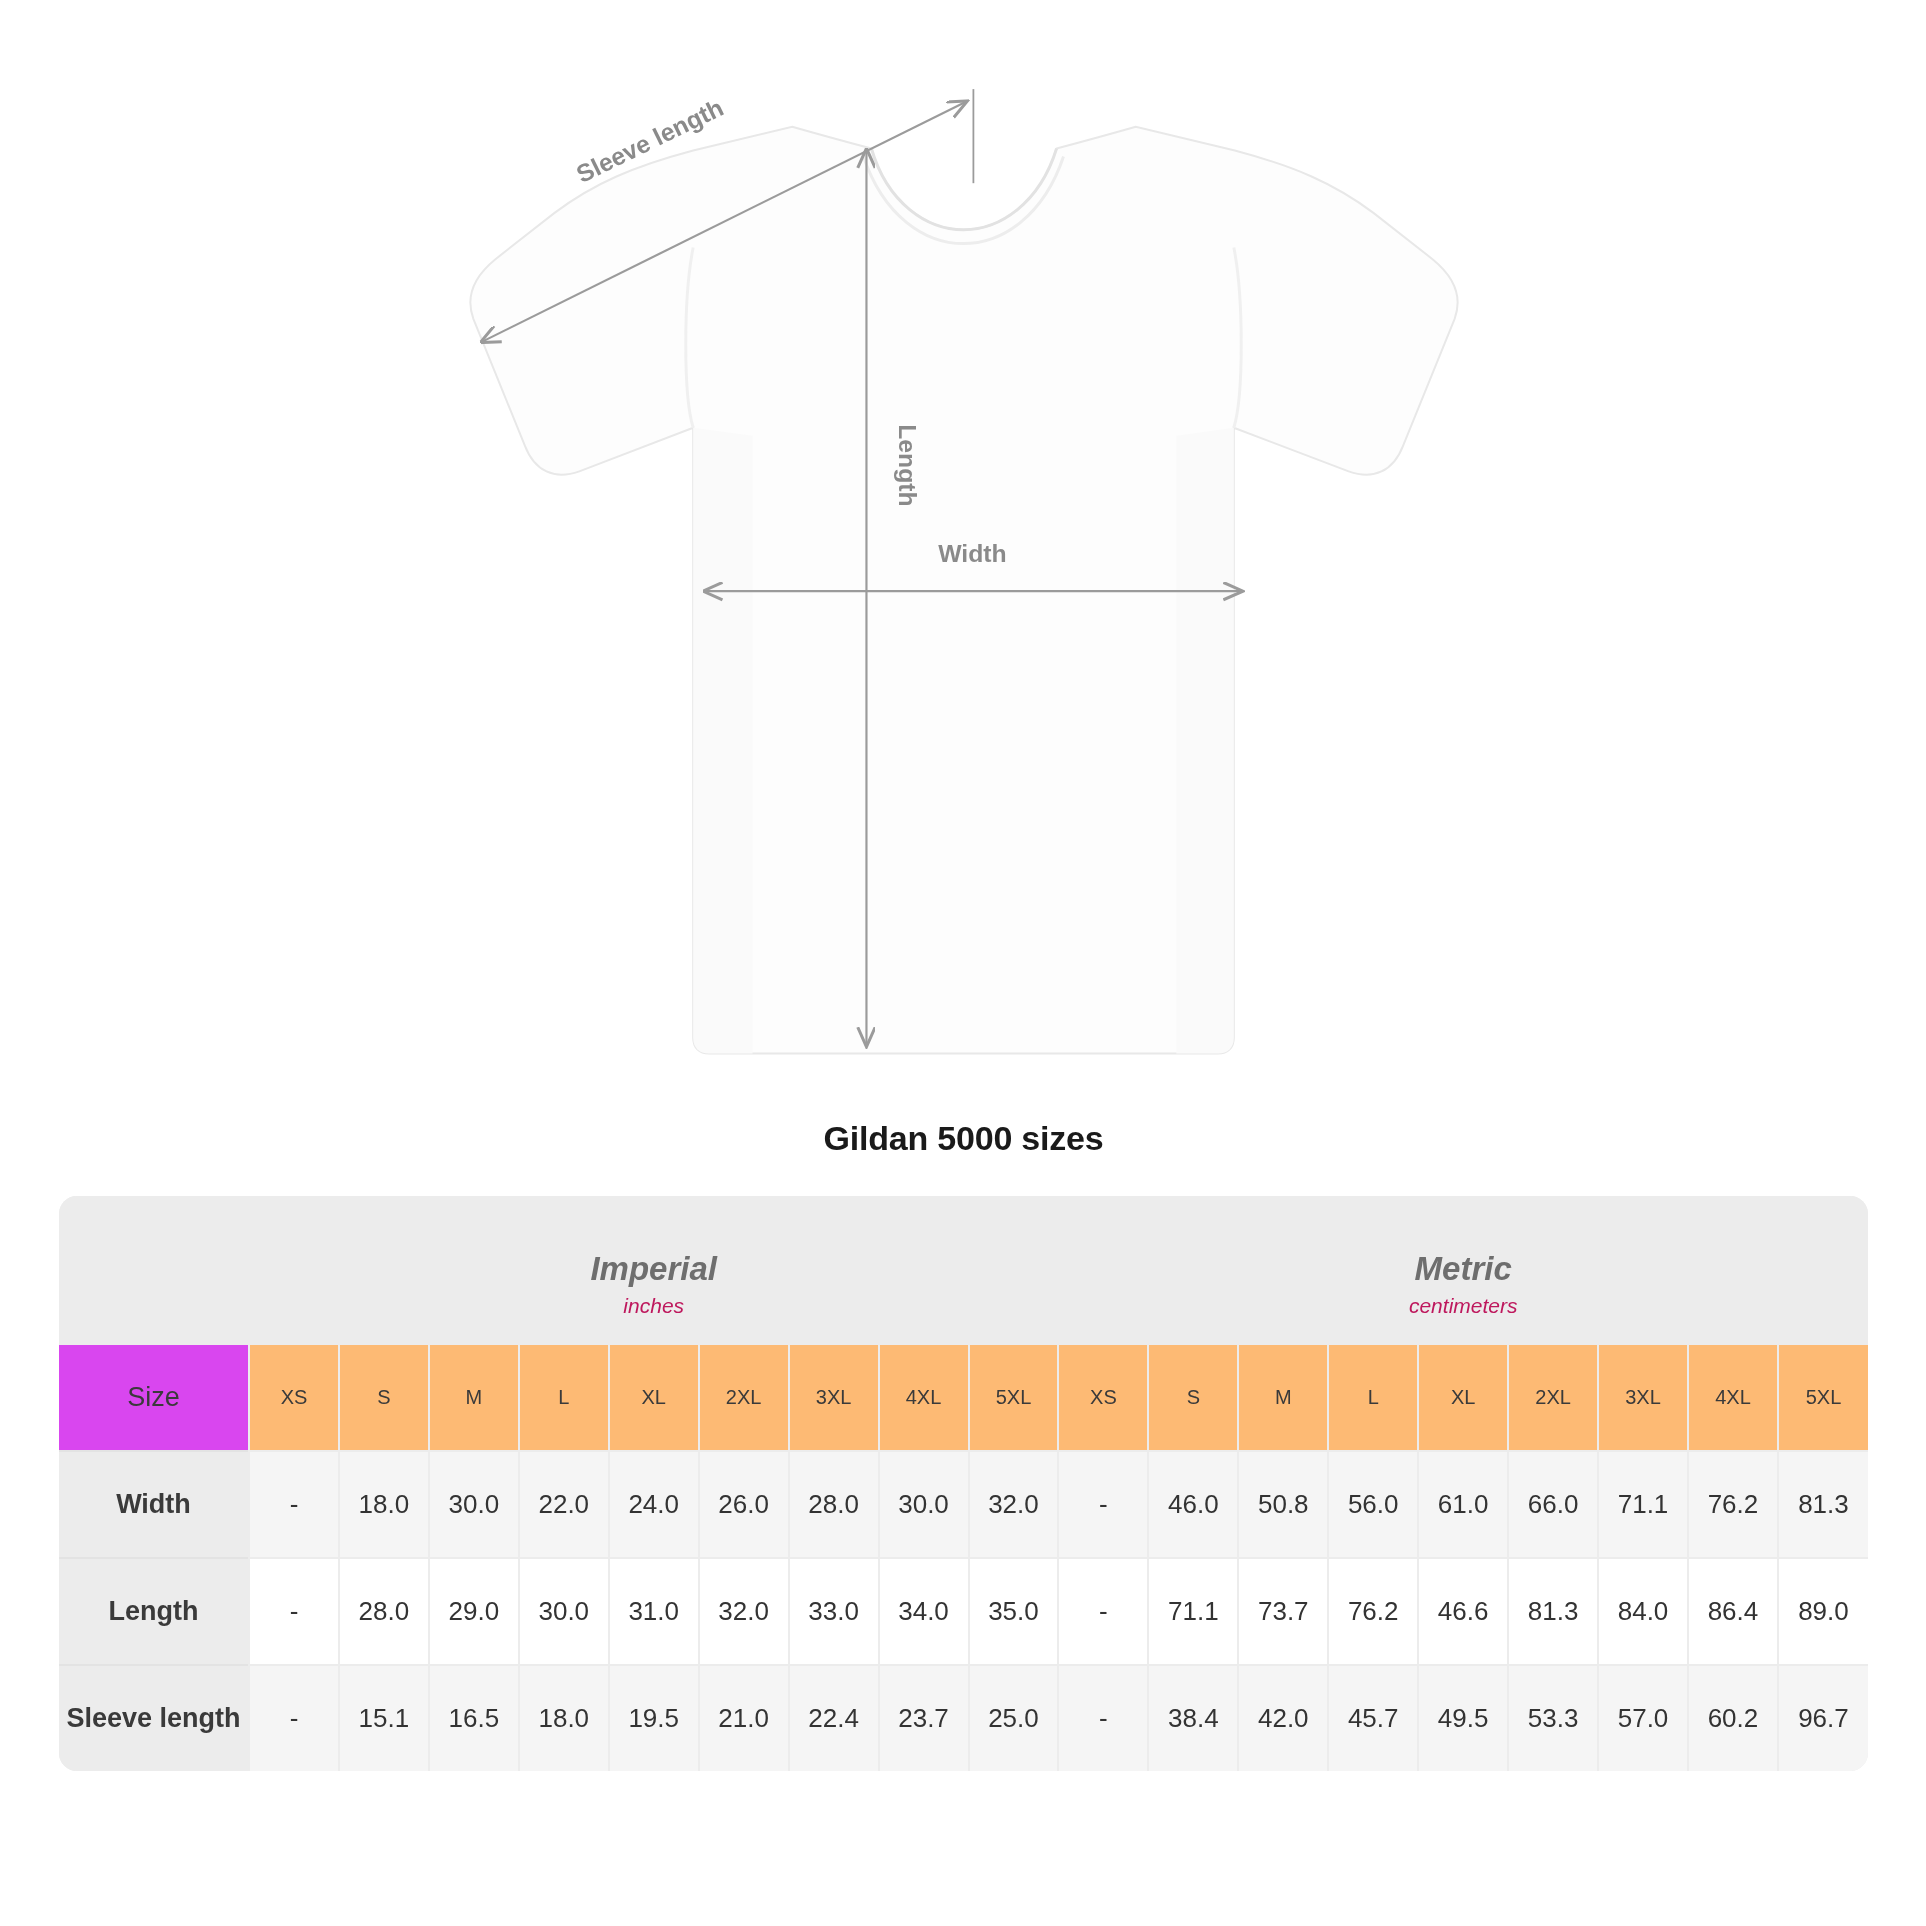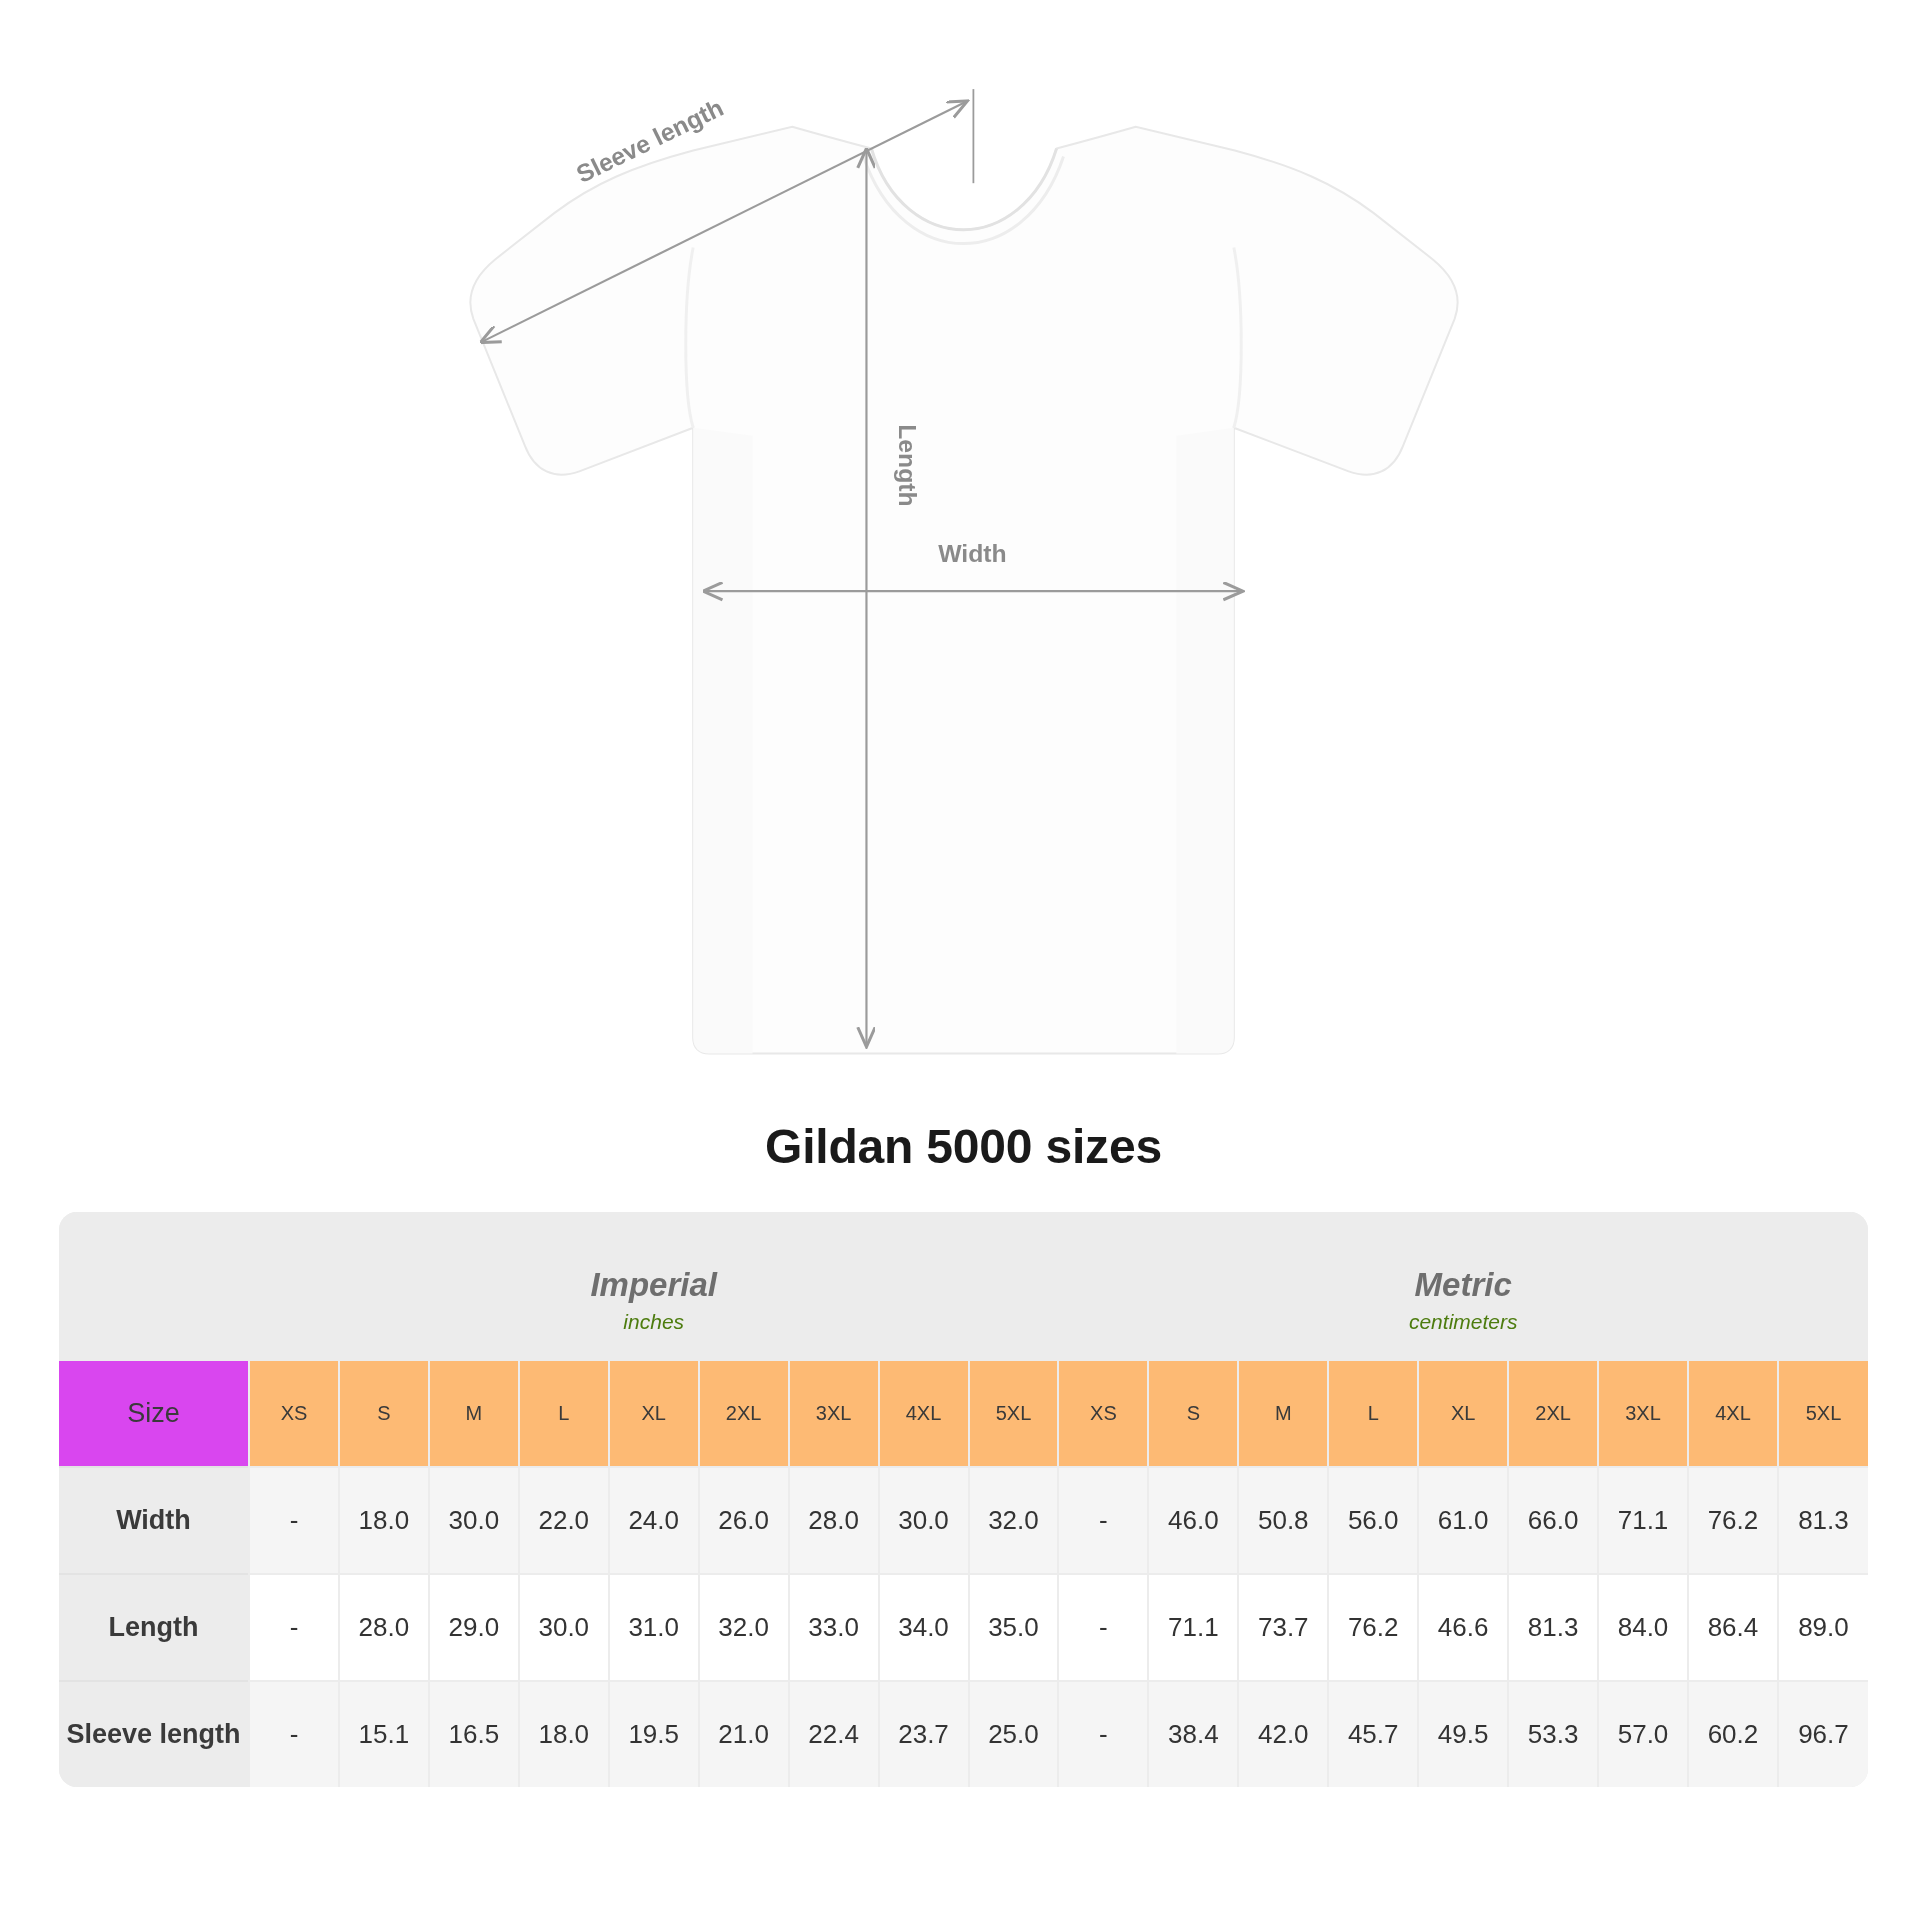--- a/index.html
+++ b/index.html
@@ -27,21 +27,21 @@
     width: 1927px;
     height: 1109px;
   }
   .illustration svg {
     display: block;
   }
 
   
   .chart-title {
     text-align: center;
-    font-size: 48px;
+    font-size: 34px;
     font-weight: bold;
     color: #1a1a1a;
     margin: 0;
     padding-top: 10px;
     letter-spacing: -0.2px;
   }
   .chart-note {
     text-align: center;
     font-size: 22px;
     font-style: italic;
@@ -76,21 +76,21 @@
     font-size: 33px;
     font-style: italic;
     font-weight: bold;
     color: #6e6e6e;
     line-height: 1.1;
     margin-top: 28px;
   }
   .unit-sub {
     font-size: 21px;
     font-style: italic;
-    color: #4d7c0f;
+    color: #be185d;
     margin-top: 7px;
   }
   
   .head-row td {
     height: 103px;
     background: #fdba74;
     font-size: 20px;
     font-weight: bold;
     color: #3a3a3a;
     border-right: 2px solid #ececec;

